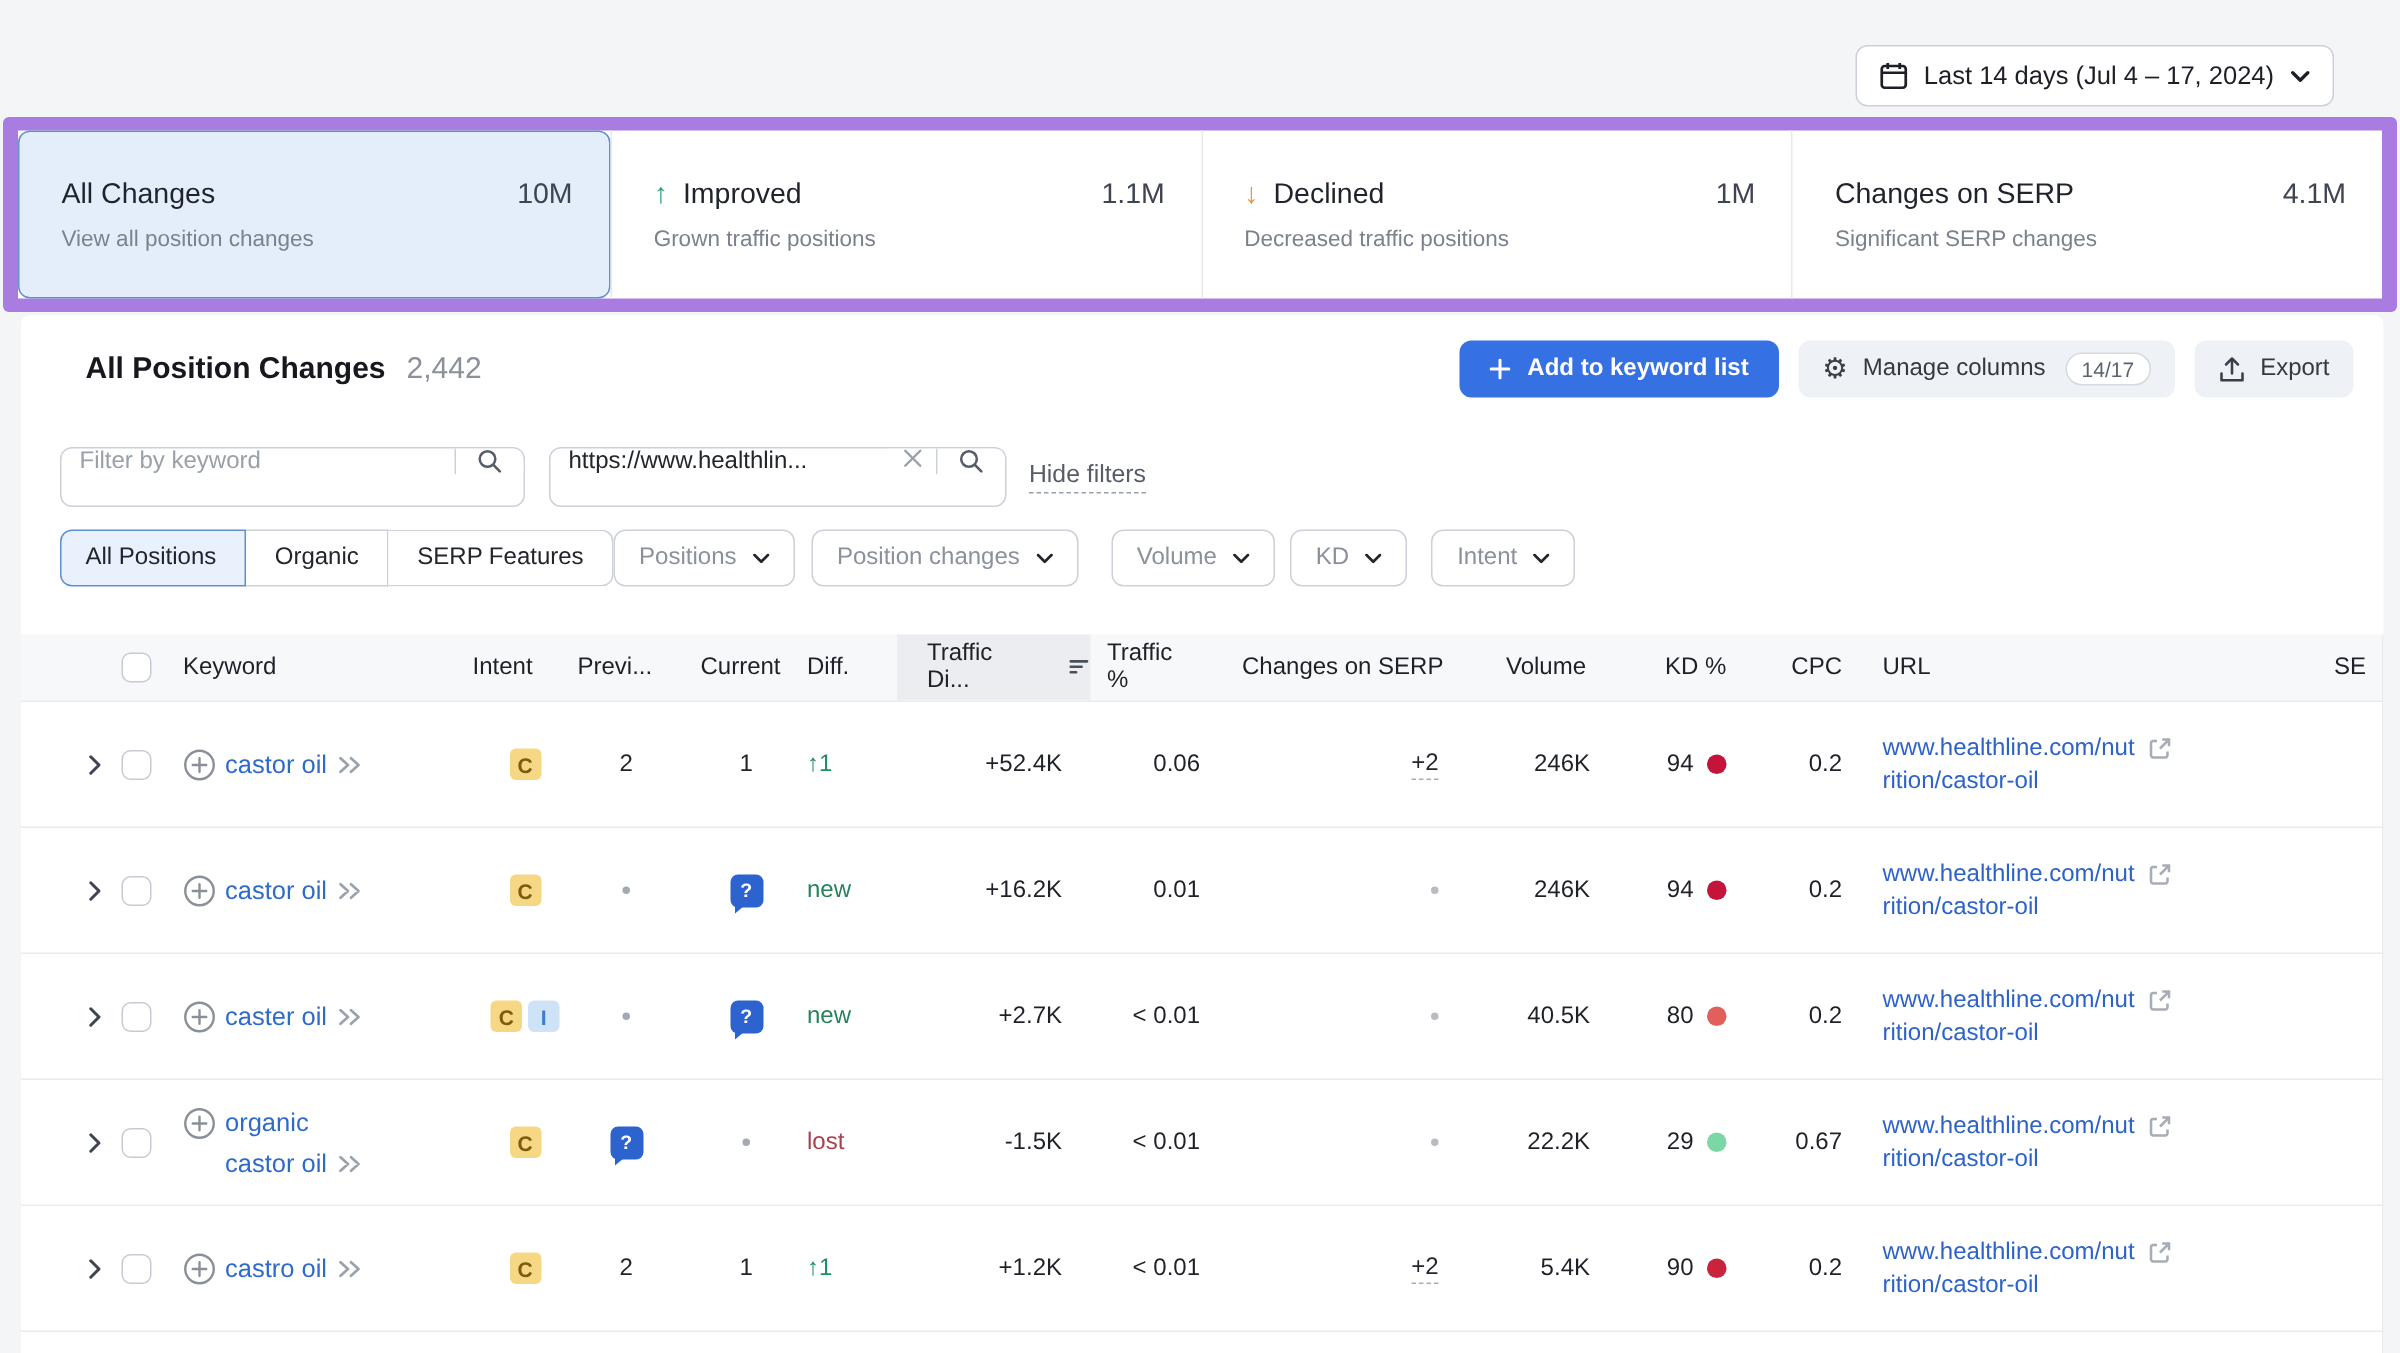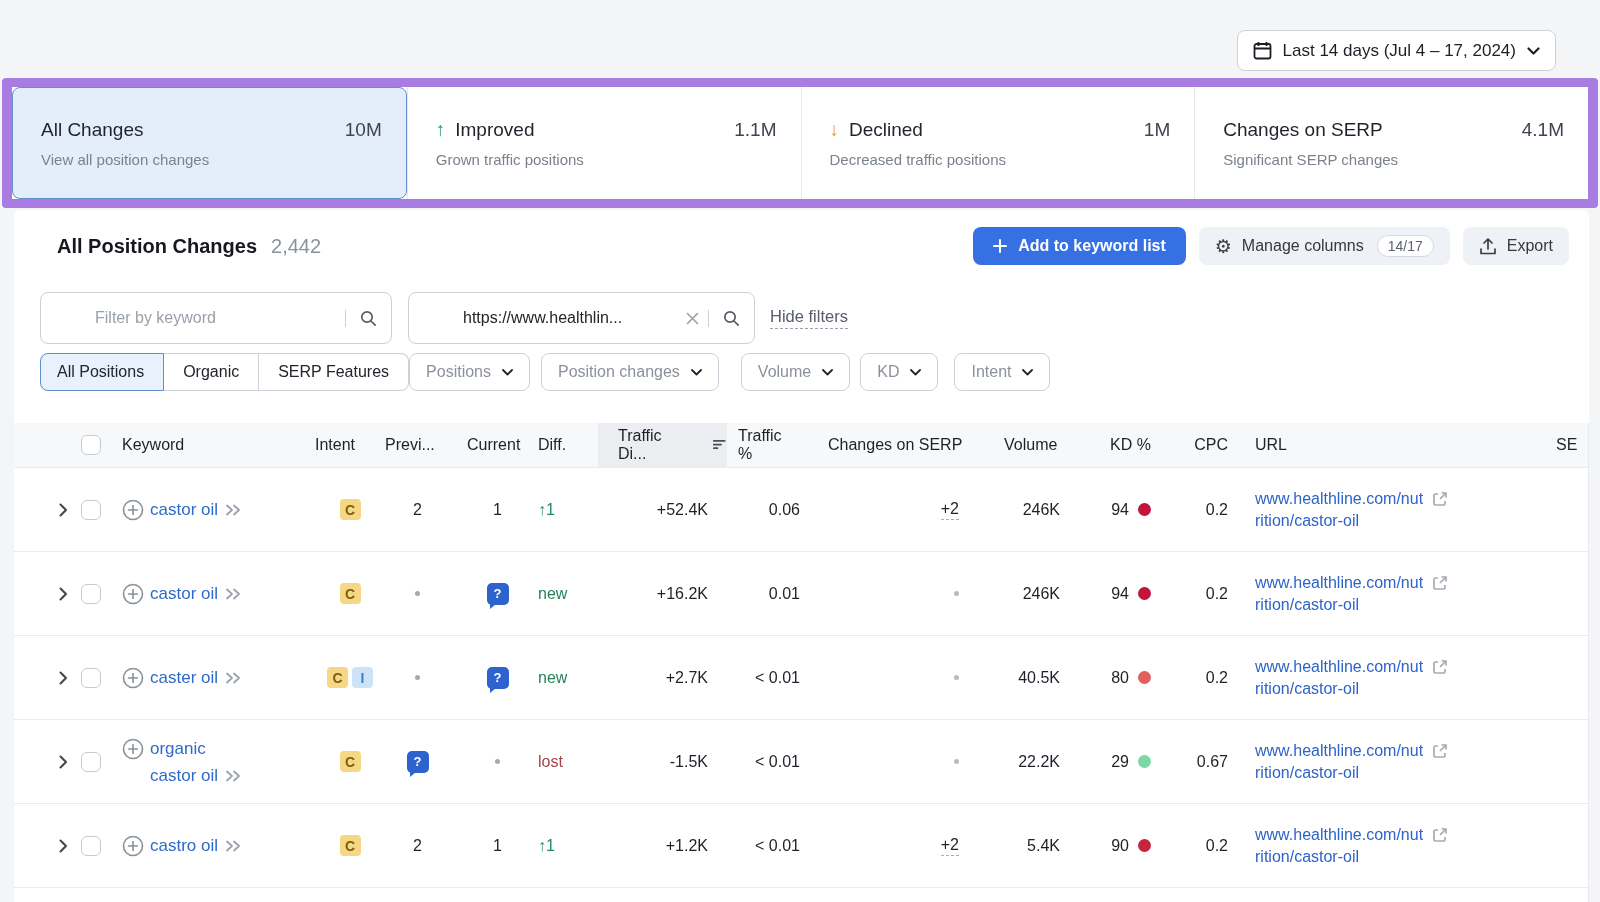--- a/index.html
+++ b/index.html
@@ -54,22 +54,22 @@
   .btn-blue { background:#3571e3; color:#fff; padding:0 20px; gap:11px; font-size:16px; font-weight:600; }
   .btn-gray { background:#eef1f5; color:#343942; padding:0 16px; gap:10px; font-size:16px; }
   .cols-pill {
     background:#fff; border:1px solid #d6dae0; border-radius:13px;
     padding:2px 10px; font-size:14px; color:#5c636e; margin-left:3px;
   }
 
   
   .filter-row1 { position:absolute; top:88px; left:26px; height:40px; display:flex; align-items:center; }
   .input-group {
-    display:flex; align-items:center; height:52px; background:#fff;
-    border:1px solid #ccd1d9; border-radius:8px; overflow:hidden;padding-left:42px;
+    display:flex; align-items:flex-start; height:40px; background:#fff;
+    border:1px solid #ccd1d9; border-radius:8px; overflow:hidden;
   }
   .input-group input {
     border:none; outline:none; font-size:16px; font-family:inherit;
     padding:0 12px; color:#22252b; background:transparent;
   }
   .input-group input::placeholder { color:#99a0aa; }
   .kw-input { width:262px; }
   .url-input { width:225px; padding-right:4px; }
   .clear-btn { width:32px; display:flex; align-items:center; justify-content:center; cursor:pointer; background:#fff; border:none; }
   .search-seg { width:46px; border-left:1px solid #ccd1d9; display:flex; align-items:center; justify-content:center; background:#fff; cursor:pointer; }

